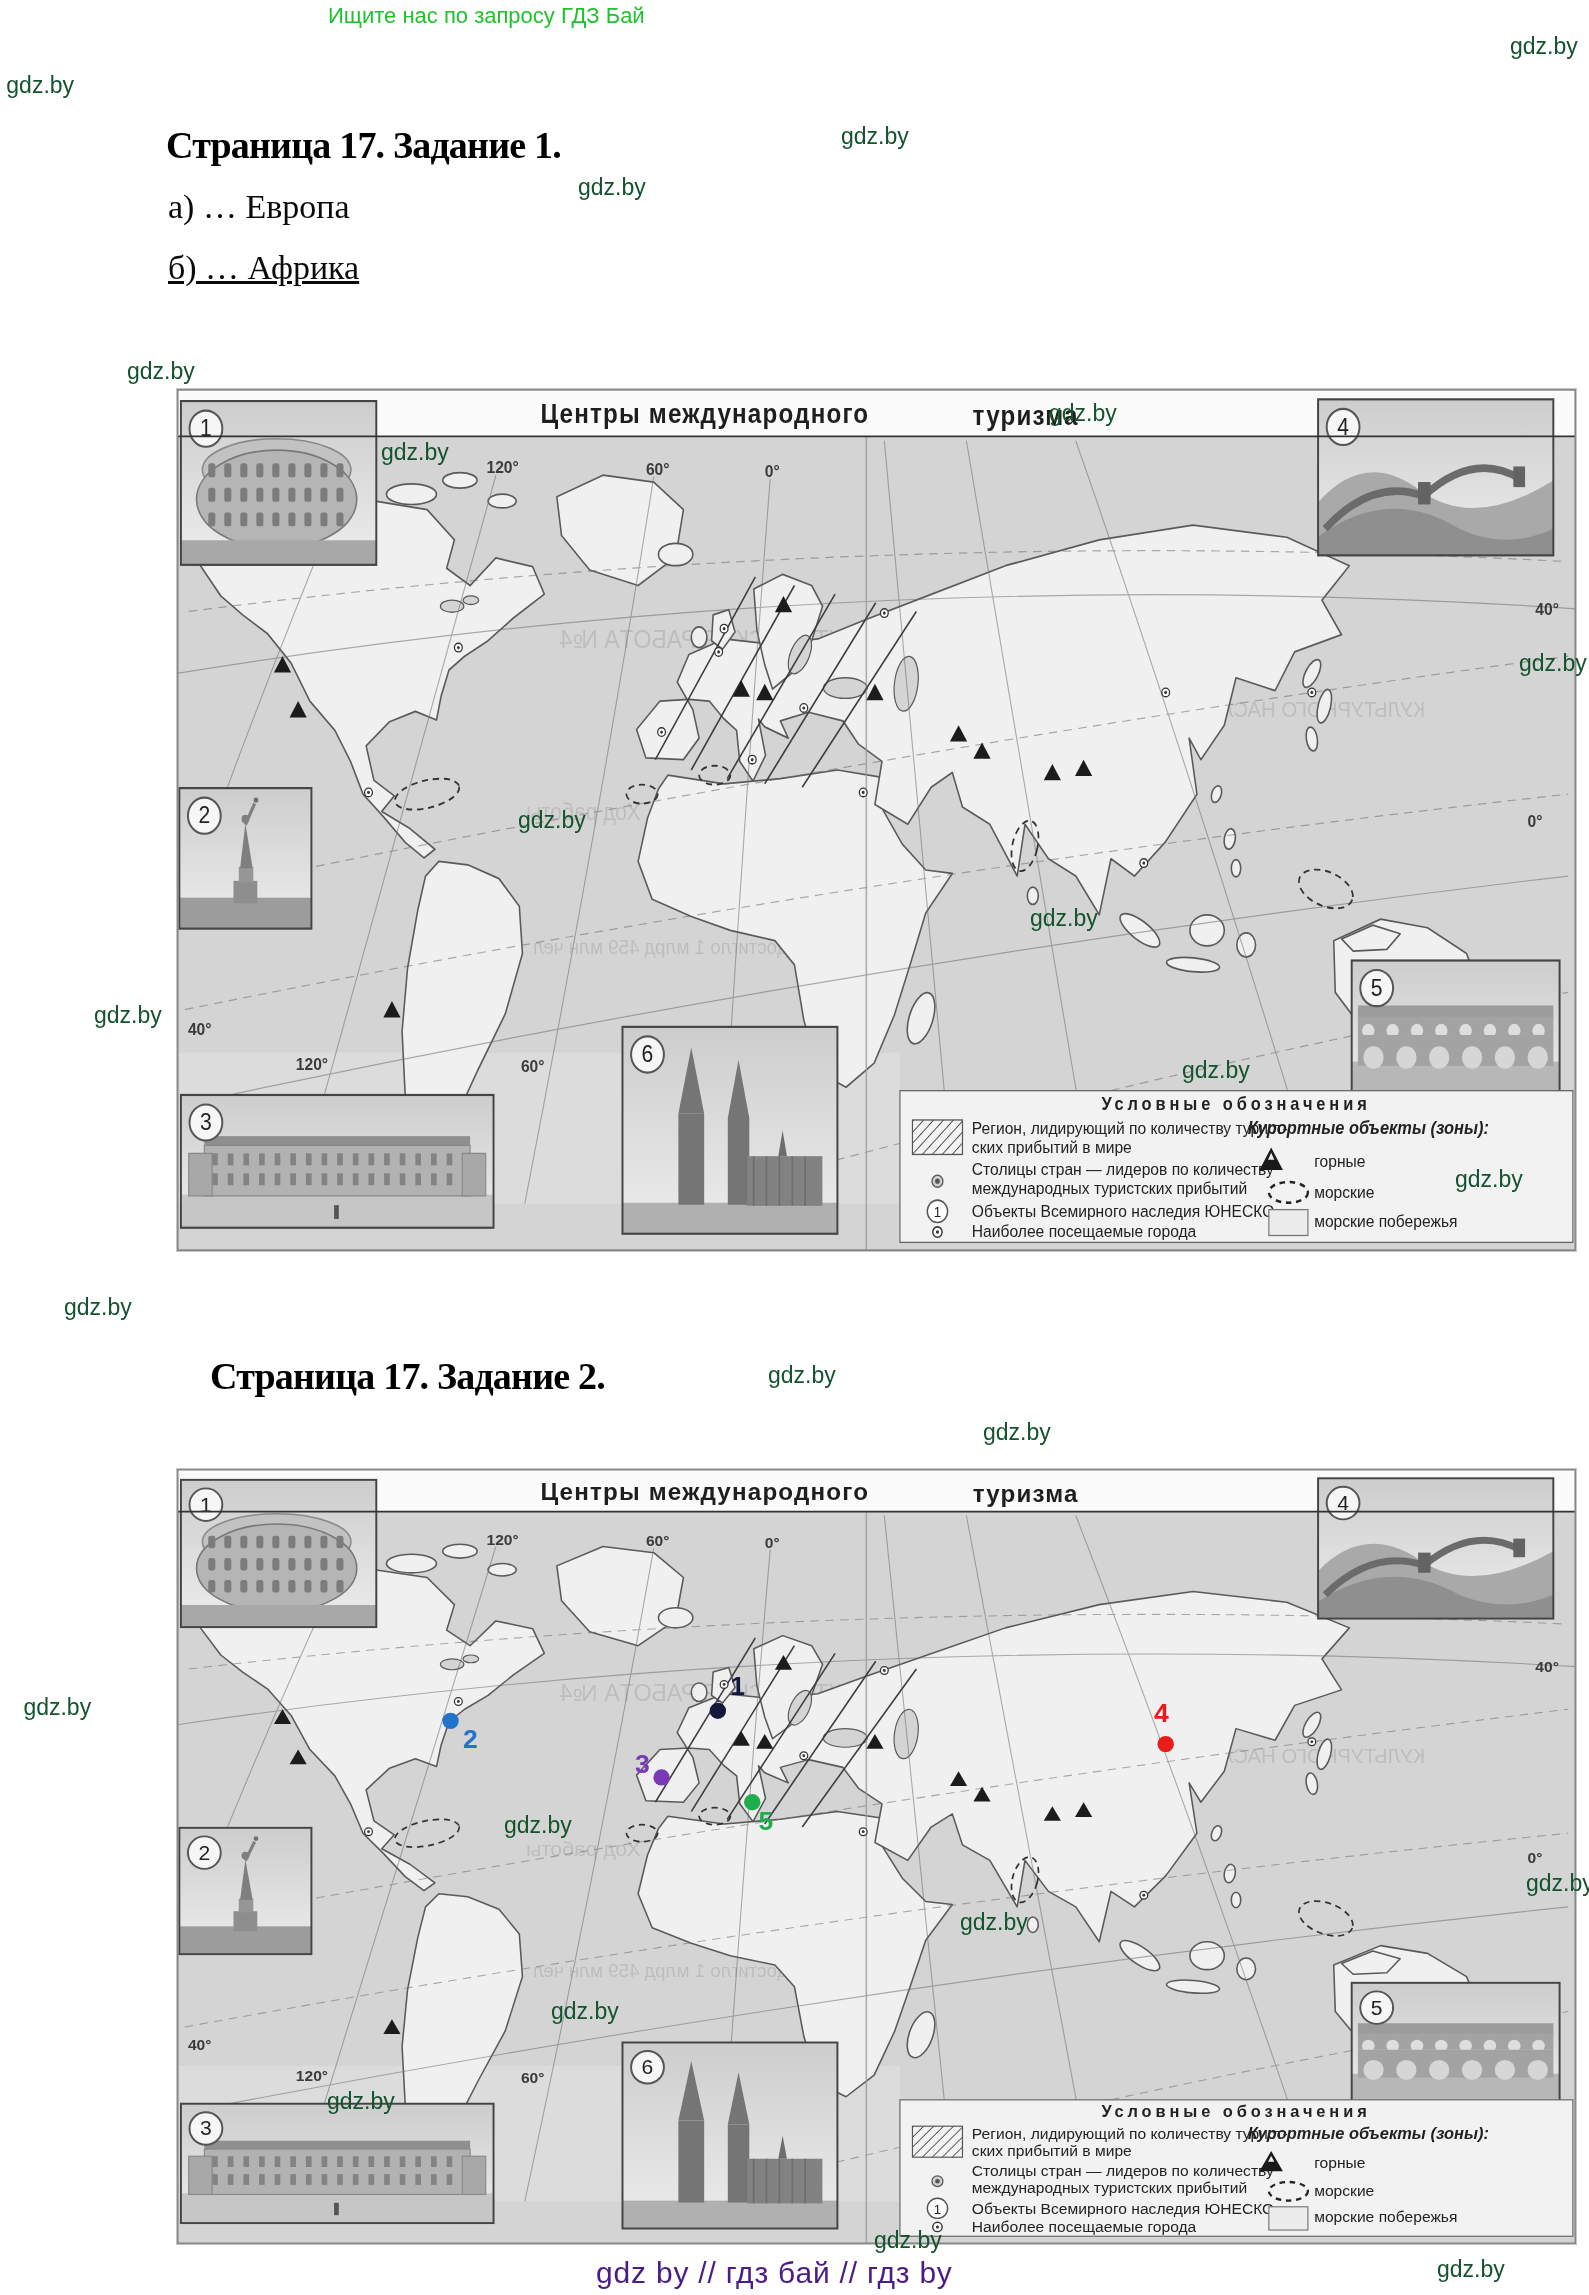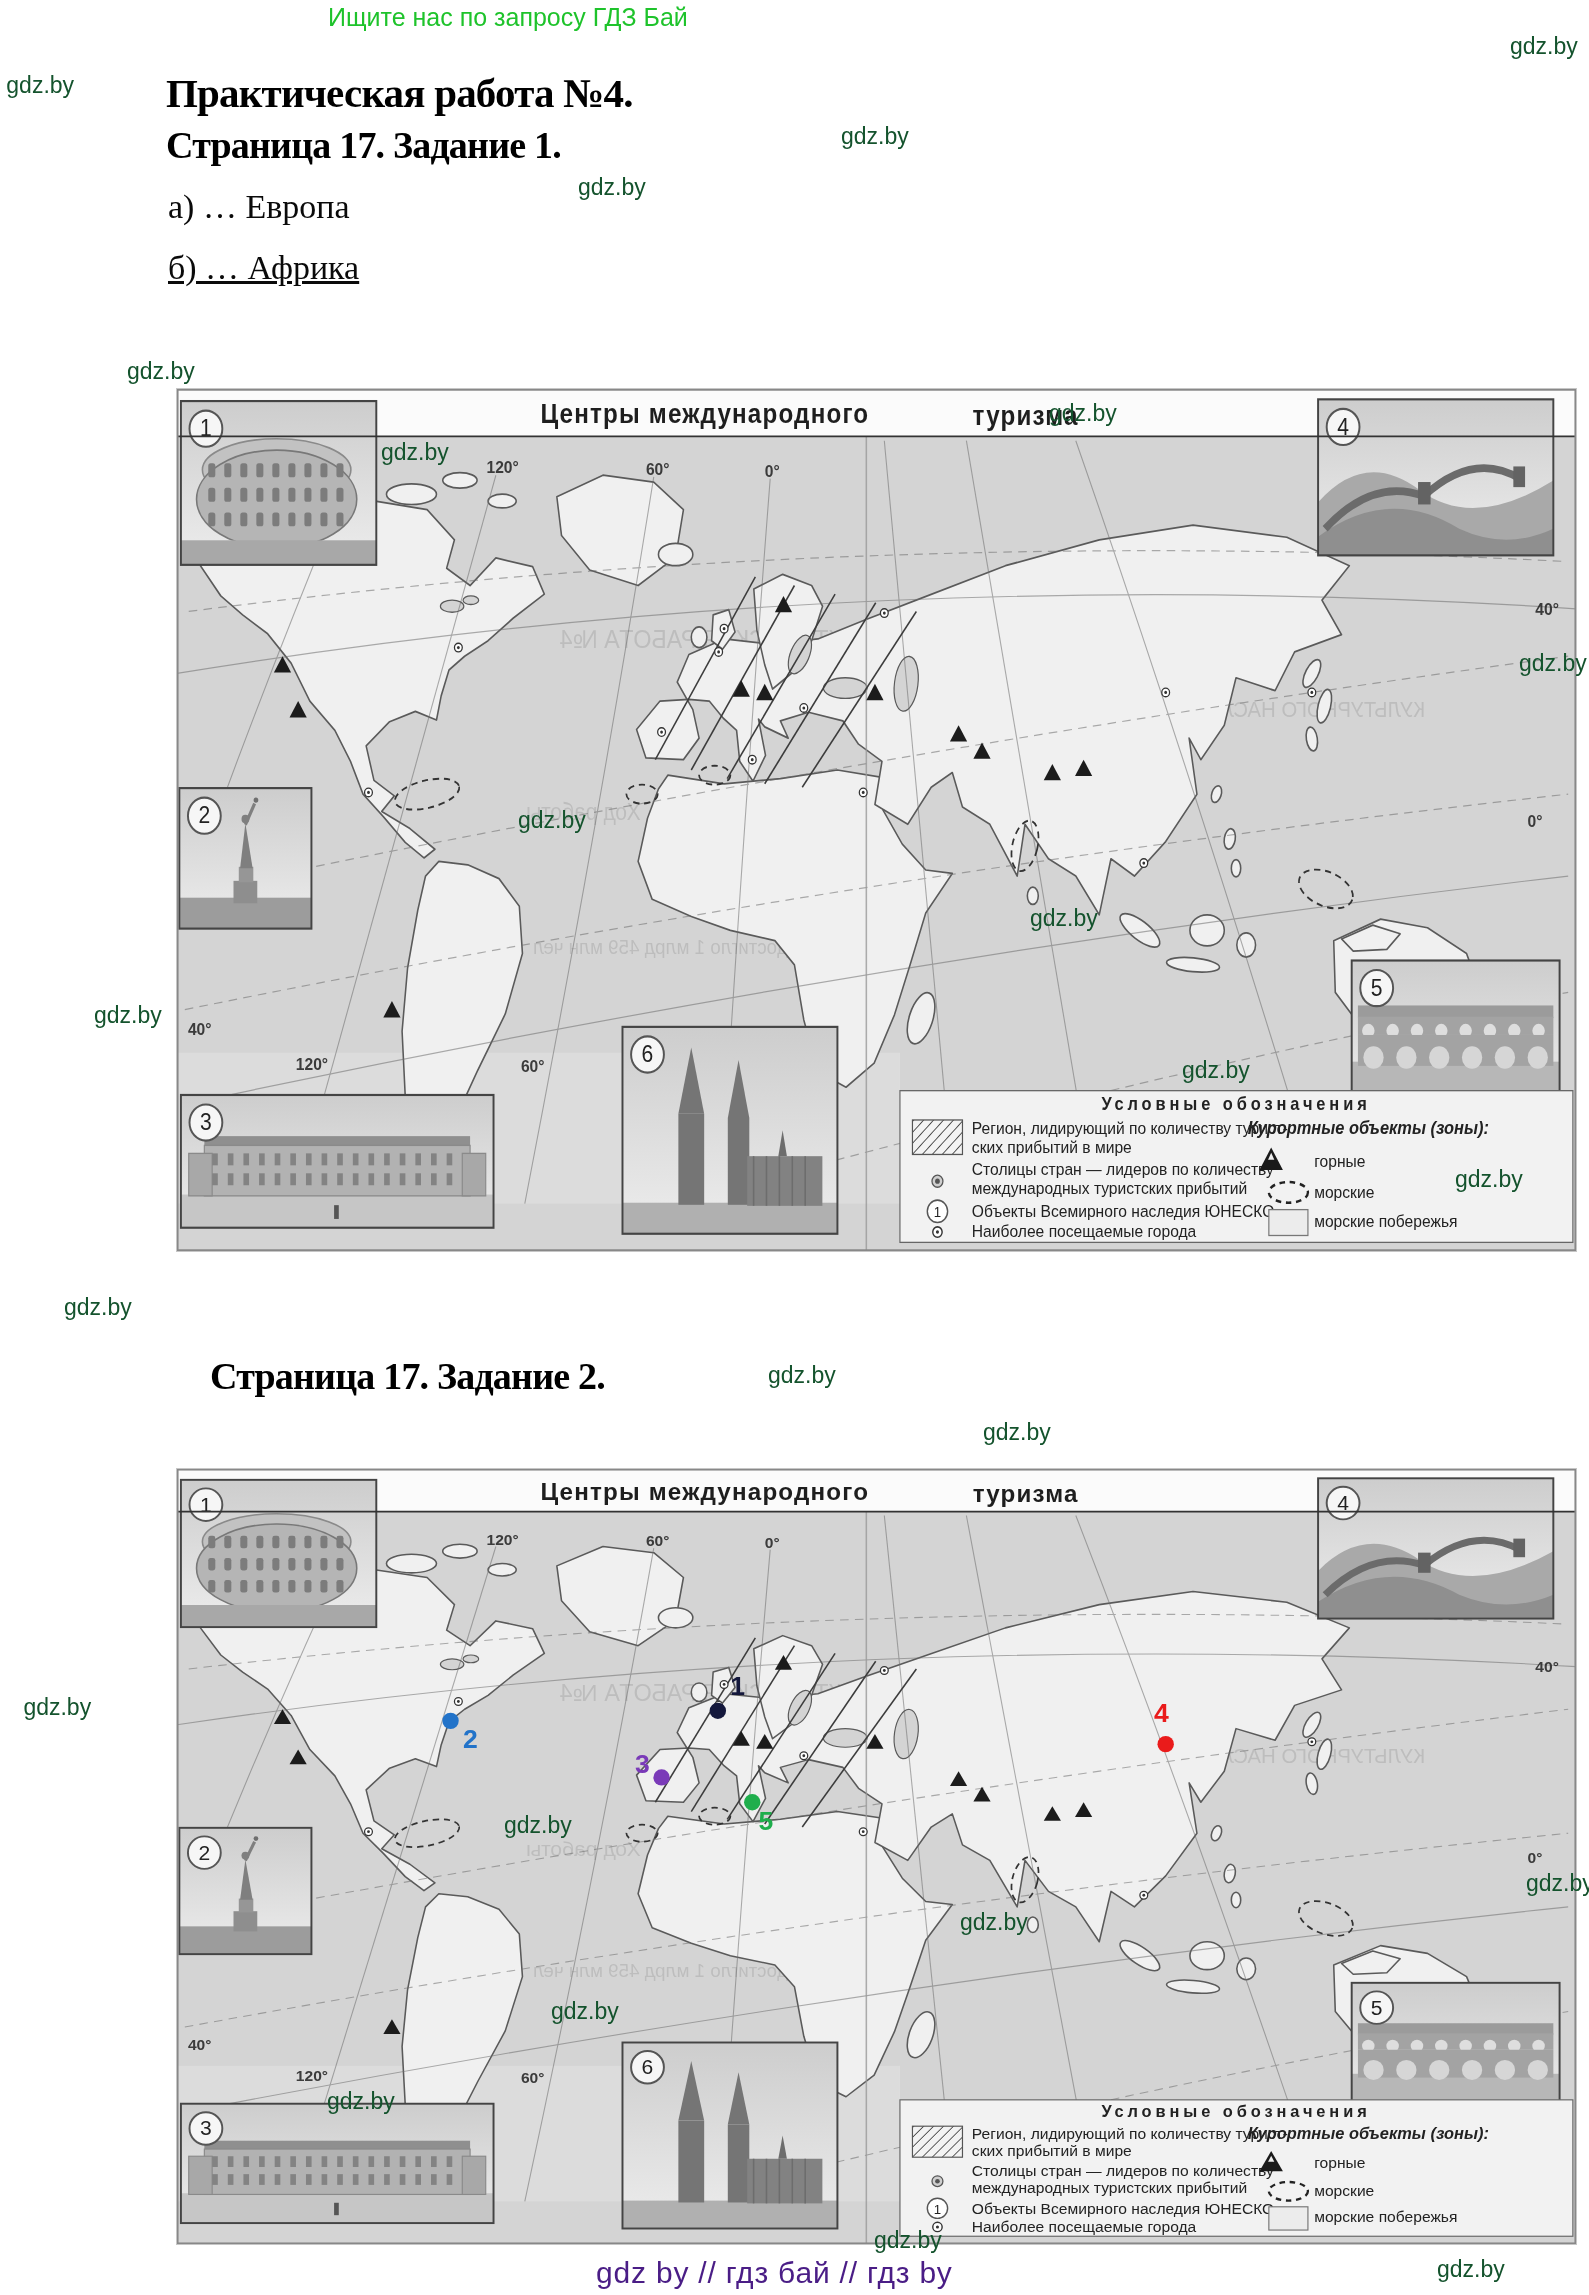--- a/index.html
+++ b/index.html
@@ -1,18 +1,18 @@
 <!DOCTYPE html>
 <html style="font-size:12.5px"><head>
 <meta charset="utf-8">
 <style>
   html,body{margin:0;padding:0;background:#ffffff;}
   .page{position:relative;width:1590px;height:2295px;background:#ffffff;overflow:hidden;
         font-family:"Liberation Sans",sans-serif;}
-  .promo{position:absolute;left:328px;top:3.1px;font-size:25px;font-weight:500;color:#1ec32b;
+  .promo{position:absolute;left:328px;top:3.1px;font-size:22px;font-weight:500;color:#1ec32b;
          font-family:"Liberation Sans",sans-serif;}
   .wm{position:absolute;font-size:23px;color:#14532d;font-family:"Liberation Sans",sans-serif;z-index:30;}
   .h-title{position:absolute;left:166px;top:69px;font-family:"Liberation Serif",serif;
            font-weight:bold;font-size:41px;color:#000;letter-spacing:-0.8px;}
   .h-task{position:absolute;font-family:"Liberation Serif",serif;font-weight:bold;
           font-size:38px;color:#000;letter-spacing:-0.8px;}
   .h-task1{left:166px;top:123px;}
   .h-task2{left:166px;top:1354px;margin-left:44px;}
   .answer{position:absolute;left:168px;font-family:"Liberation Serif",serif;font-size:34px;color:#0a0a0a;}
   .answer-a{top:188px;}
@@ -23,21 +23,20 @@
   .map-box svg{width:100%;height:100%;display:block;}
   .map1{top:388px;width:1399px;height:862px;}
   .map2{top:1468px;width:1399px;height:775px;}
   svg text{font-family:"Liberation Sans",sans-serif;}
 </style>
 </head>
 <body>
 
 <div class="page">
   <div class="promo">Ищите нас по запросу ГДЗ Бай</div>
-  <div class="h-title">Практическая работа №4.</div>
   <div class="h-task h-task1">Страница 17. Задание 1.</div>
   <div class="answer answer-a">а) … Европа</div>
   <div class="answer answer-b">б) … Африка</div>
   <div class="map-box map1" id="map1">
       <svg viewBox="0 0 1790 1000" preserveAspectRatio="none">
         <defs>
           <linearGradient id="skya" x1="0" y1="0" x2="0" y2="1">
             <stop offset="0%" stop-color="#cdcdcd"></stop>
             <stop offset="100%" stop-color="#ededed"></stop>
           </linearGradient>

